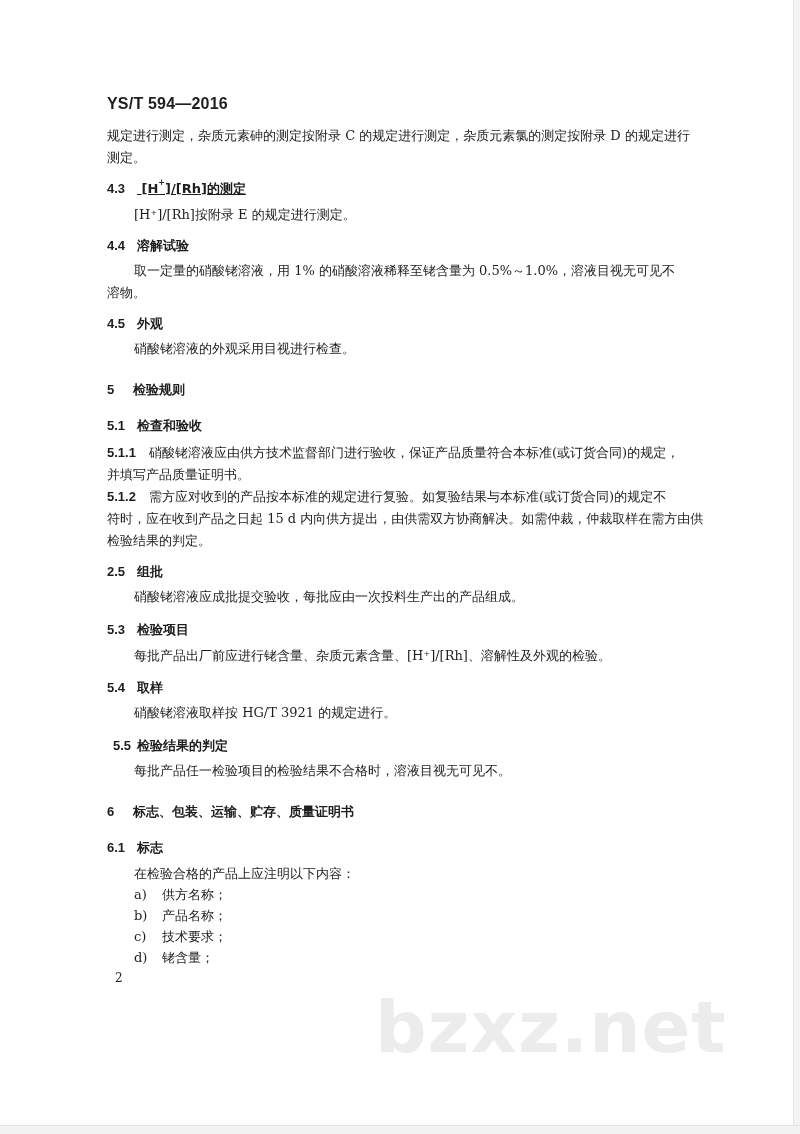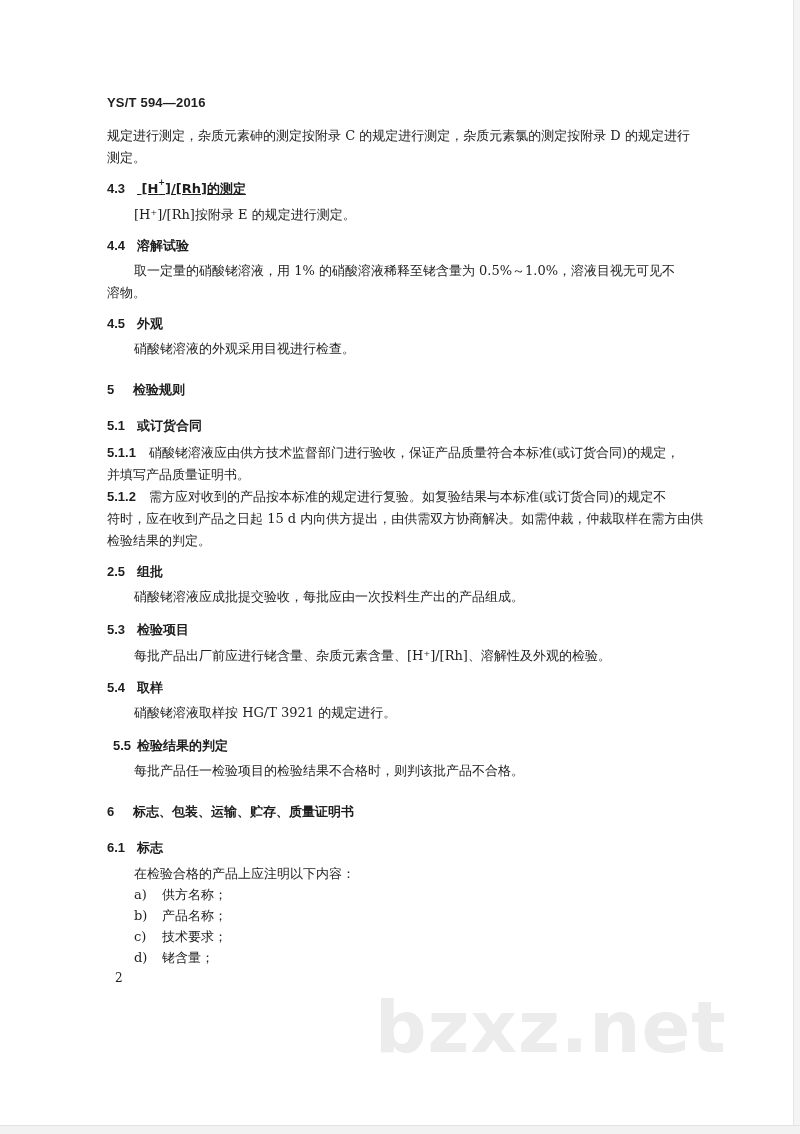--- a/index.html
+++ b/index.html
@@ -3,21 +3,21 @@
   <meta charset="utf-8">
   <style>
     html, body { margin: 0; padding: 0; }
     body {
       width: 800px; height: 1134px; background: #ffffff; position: relative; overflow: hidden;
       font-family: "DejaVu Serif", "Liberation Serif", serif; color: #1e1e1e;
     }
     .page-edge { position: absolute; right: 0; top: 0; width: 6px; height: 1134px; background: #f4f4f4; border-left: 1px solid #e4e4e4; }
     .page-bottom { position: absolute; left: 0; bottom: 0; width: 800px; height: 8px; background: #f2f2f2; border-top: 1px solid #e2e2e2; }
     .abs { position: absolute; white-space: nowrap; }
-    .header-code { left: 107px; top: 95px; font-family: "Liberation Sans", "DejaVu Sans", sans-serif; font-weight: bold; font-size: 13px; letter-spacing: 0.2px; }
+    .header-code { left: 107px; top: 95px; font-family: "Liberation Sans", "DejaVu Sans", sans-serif; font-weight: bold; font-size: 16px; letter-spacing: 0.2px; }
     .body-text { font-size: 13px; line-height: 22px; }
     .head { font-family: "DejaVu Sans", "Liberation Sans", sans-serif; font-weight: bold; font-size: 13px; }
     .head .num { display: inline-block; min-width: 30px; font-family: "Liberation Sans", sans-serif; }
     .head .num.single { min-width: 26px; }
     .num-inline { font-family: "Liberation Sans", sans-serif; font-weight: bold; display: inline-block; min-width: 42px; }
     .indent { left: 134px; }
     .flush { left: 107px; }
     .list-item .marker { display: inline-block; width: 28px; }
     .page-number { left: 115px; top: 971px; font-size: 12px; font-family: "DejaVu Serif", serif; }
     .watermark {
@@ -54,21 +54,21 @@
 <div class="abs flush head" style="top:315px;">
   <span class="num">4.5</span><span>外观</span>
 </div>
 <div class="abs indent body-text" style="top:338px;">硝酸铑溶液的外观采用目视进行检查。</div>
 
 <div class="abs flush head" style="top:381px;">
   <span class="num single">5</span><span>检验规则</span>
 </div>
 
 <div class="abs flush head" style="top:417px;">
-  <span class="num">5.1</span><span>或订货合同</span>
+  <span class="num">5.1</span><span>检查和验收</span>
 </div>
 
 <div class="abs flush body-text" style="top:442px;">
   <span class="num-inline">5.1.1</span><span>硝酸铑溶液应由供方技术监督部门进行验收，保证产品质量符合本标准(或订货合同)的规定，</span>
 </div>
 <div class="abs flush body-text" style="top:464px;">并填写产品质量证明书。</div>
 
 <div class="abs flush body-text" style="top:486px;">
   <span class="num-inline">5.1.2</span><span>需方应对收到的产品按本标准的规定进行复验。如复验结果与本标准(或订货合同)的规定不</span>
 </div>
@@ -88,21 +88,21 @@
 </div>
 
 <div class="abs flush head" style="top:679px;">
   <span class="num">5.4</span><span>取样</span>
 </div>
 <div class="abs indent body-text" style="top:702px;">硝酸铑溶液取样按 HG/T 3921 的规定进行。</div>
 
 <div class="abs flush head" style="top:737px;text-align:center;">
   <span class="num">5.5</span><span>检验结果的判定</span>
 </div>
-<div class="abs indent body-text" style="top:760px;">每批产品任一检验项目的检验结果不合格时，则判该批产品不合格。</div>
+<div class="abs indent body-text" style="top:760px;">每批产品任一检验项目的检验结果不合格时，溶液目视无可见不。</div>
 
 <div class="abs flush head" style="top:803px;">
   <span class="num single">6</span><span>标志、包装、运输、贮存、质量证明书</span>
 </div>
 
 <div class="abs flush head" style="top:839px;">
   <span class="num">6.1</span><span>标志</span>
 </div>
 <div class="abs indent body-text" style="top:863px;">在检验合格的产品上应注明以下内容：</div>
 

